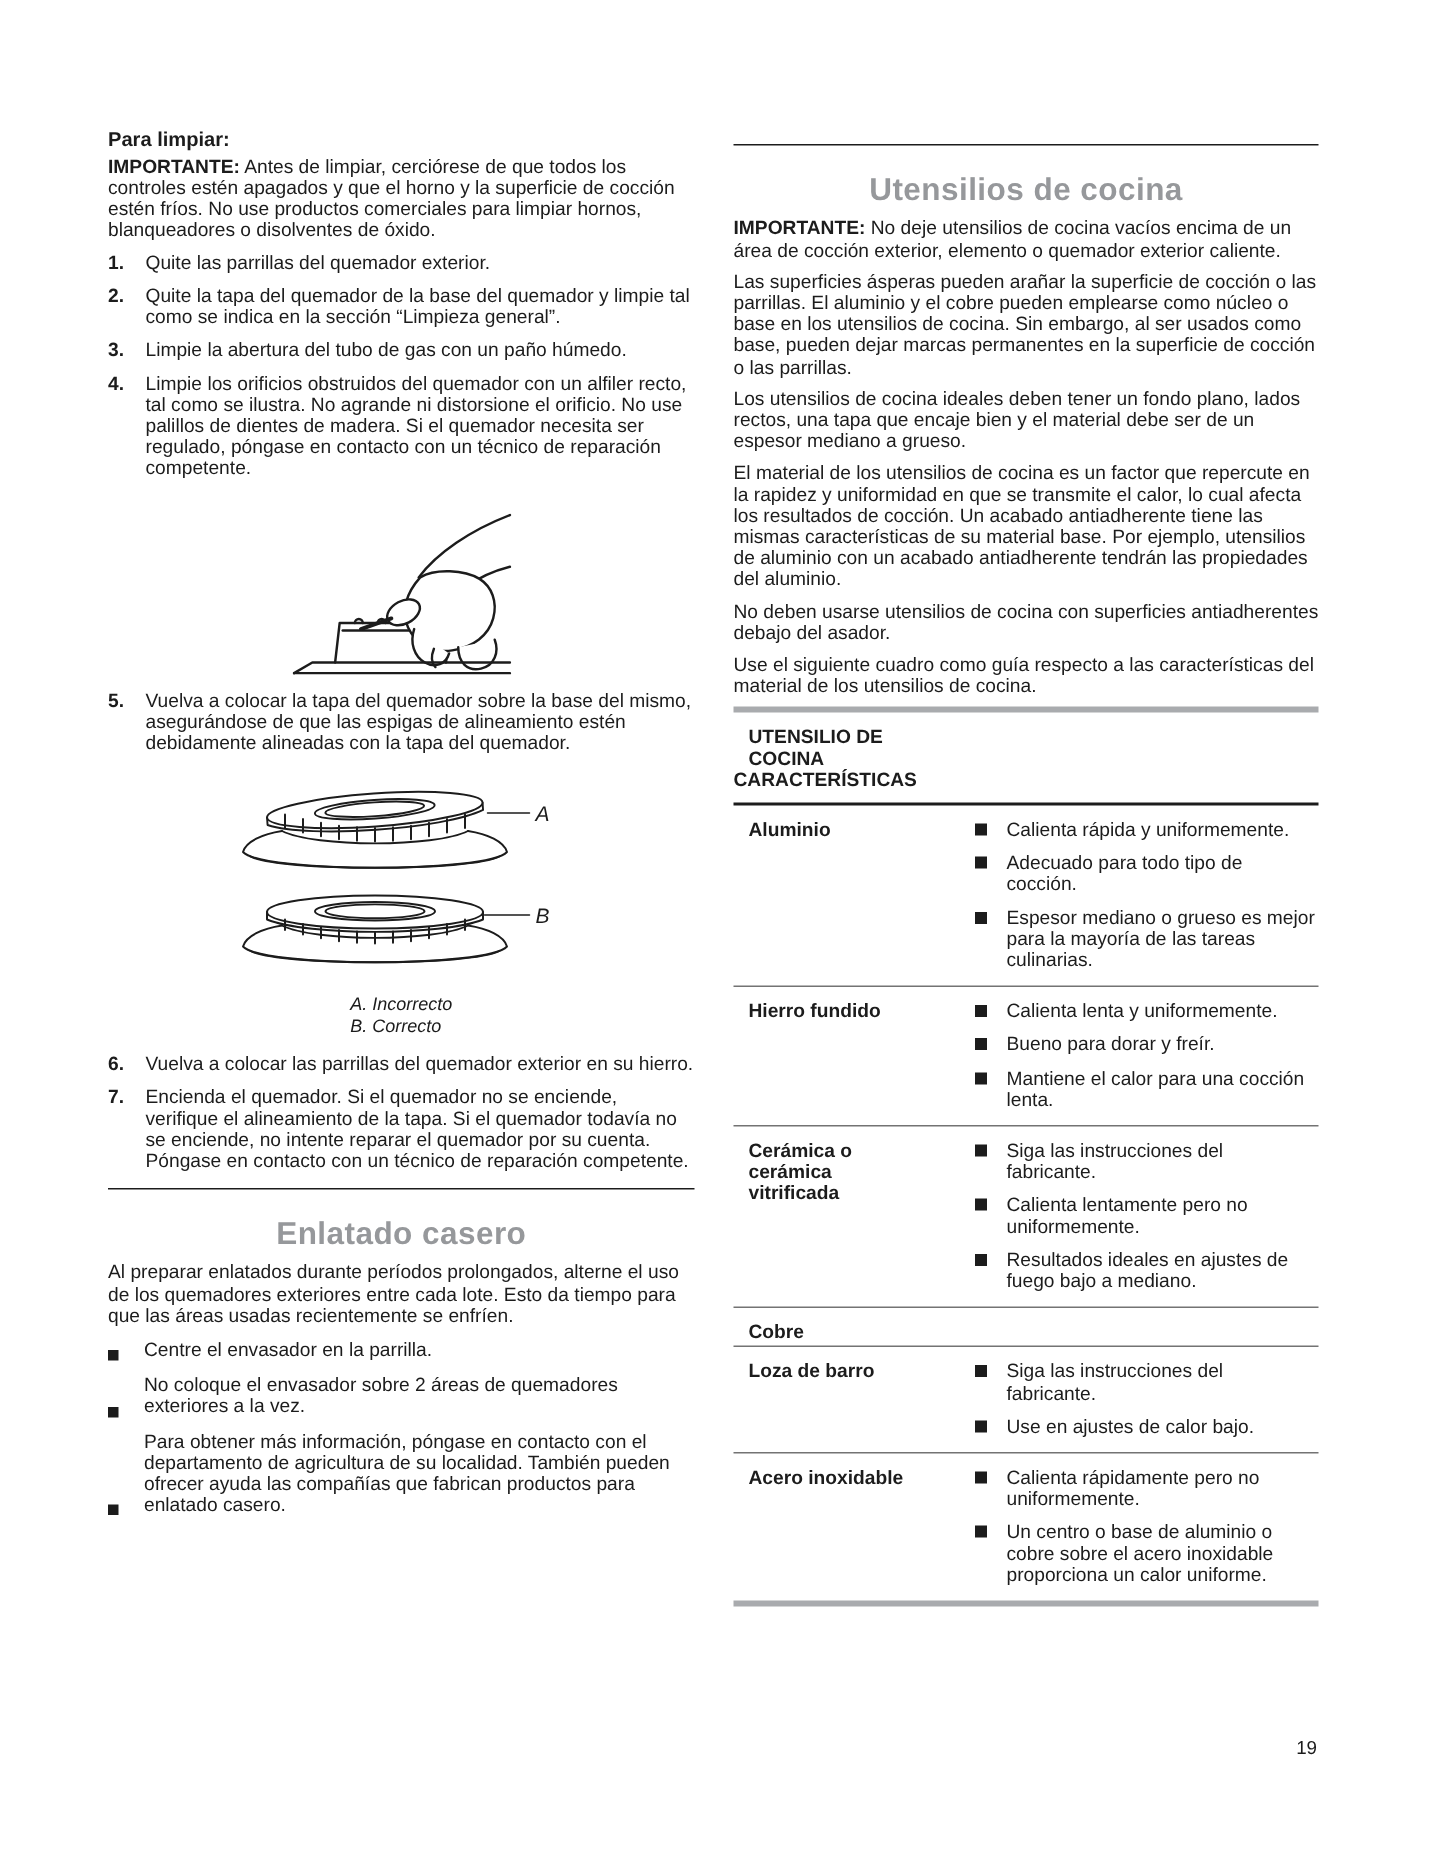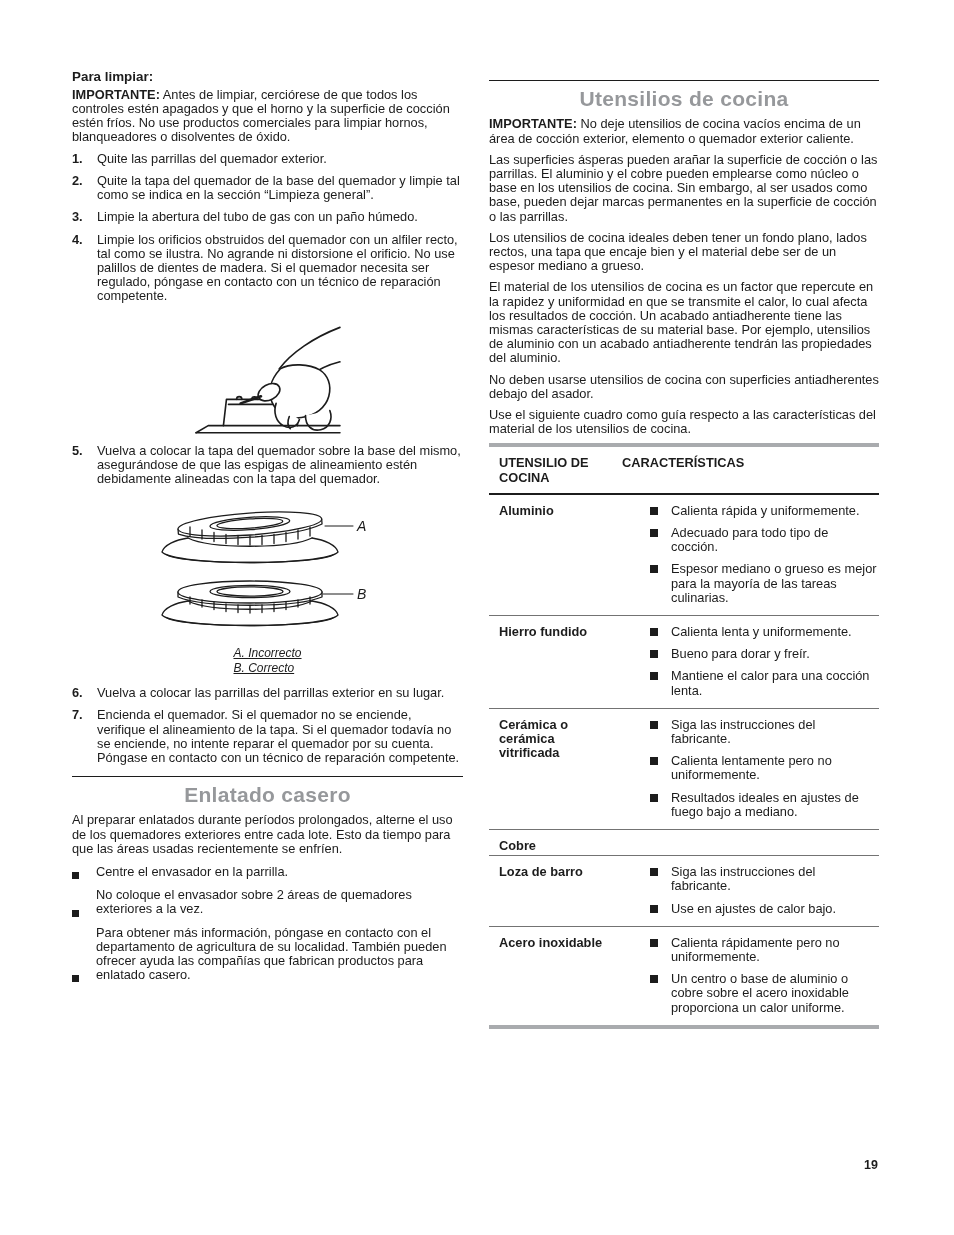--- a/index.html
+++ b/index.html
@@ -6,63 +6,63 @@
   html,body { background:#e8e8e8; }
   .page {
     position: relative;
     width: 954px; height: 1235px;
     margin: 0 auto;
     background: #ffffff;
     font-family: "Liberation Sans", sans-serif;
     color: #1c1c1c;
     overflow: hidden;
   }
-  .col { position: absolute; top: 70px; font-size: 12.8px; line-height: 1.11; }
+  .col { position: absolute; top: 86px; font-size: 12.8px; line-height: 1.11; }
   .col-left  { left: 72px;  width: 391px; }
   .col-right { left: 489px; width: 390px; }
 
   .sub-heading { font-size: 13.4px; font-weight: bold; margin-bottom: 3px; }
   p.body { margin: 0 0 7px; }
   .bold { font-weight: bold; }
 
   .section-rule { border: none; border-top: 1.6px solid #1c1c1c; }
   .section-title {
     text-align: center;
     font-size: 21px; font-weight: bold;
     color: #96989b; letter-spacing: 0.3px;
-    margin: 6px 0 7px;
+    margin: 18px 0 7px;
   }
 
   .step { display: flex; margin-bottom: 8px; }
   .step-num { flex: none; width: 25px; font-weight: bold; }
   .step-text { flex: 1; }
 
   .bullet { display: flex; margin-bottom: 9px; align-items: flex-end; }
   .bullet .sq { margin-top: 3px; margin-right: 17px; }
   .sq { flex: none; width: 7px; height: 7px; background: #1c1c1c; }
 
   .fig { display: flex; justify-content: center; }
   .fig-hand   { margin: 10px 0 8px; }
   .fig-burner { margin: 10px 0 0; }
   .fig-caption {
     width: fit-content; margin: 0 auto 10px;
-    font-style: italic; font-size: 12px; line-height: 1.25; text-decoration: underline;
+    font-style: italic; font-size: 12px; line-height: 1.25;
   }
 
   
   .cw-table { margin-top: 6px; border-top: 4px solid #a9abae; border-bottom: 4px solid #a9abae; }
-  .t-head { display: flex; padding: 9px 0 8px; border-bottom: 2.5px solid #1c1c1c; font-weight: bold; }
+  .t-head { display: flex; padding: 9px 0 8px; border-bottom: 2.5px solid #1c1c1c; font-weight: bold; flex-direction: column; }
   .t-row  { display: flex; padding: 9px 0 2px; border-bottom: 1px solid #737373; }
   .t-row:last-child { border-bottom: none; }
   .t-col1 { flex: none; width: 133px; padding-left: 10px; padding-right: 8px; font-weight: bold; }
   .t-col2 { flex: 1; padding-right: 2px; }
   .t-item { display: flex; margin-bottom: 8px; padding-left: 28px; }
   .t-item .sq { width: 8px; height: 8px; margin-top: 3px; margin-right: 13px; }
 
-  .page-number { position: absolute; top: 1158px; right: 76px; font-size: 12.5px; font-weight: bold; }
+  .page-number { position: absolute; top: 1158px; right: 76px; font-size: 12.5px; font-weight: normal; }
 
   svg text { font-family: "Liberation Sans", sans-serif; }
 </style>
 </head>
 <body>
 
 <div class="page">
 
   <div class="col col-left">
 
@@ -148,21 +148,21 @@
         <text x="202" y="103" font-size="14" font-style="italic" fill="#1c1c1c">B</text>
       </svg>
     </div>
     <div class="fig-caption">
       <div>A. Incorrecto</div>
       <div>B. Correcto</div>
     </div>
 
     <div class="step">
       <span class="step-num">6.</span>
-      <span class="step-text">Vuelva a colocar las parrillas del parrillas exterior en su lugar.</span>
+      <span class="step-text">Vuelva a colocar las parrillas del quemador exterior en su hierro.</span>
     </div>
     <div class="step">
       <span class="step-num">7.</span>
       <span class="step-text">Encienda el quemador. Si el quemador no se enciende, verifique el alineamiento de la tapa. Si el quemador todavía no se enciende, no intente reparar el quemador por su cuenta. Póngase en contacto con un técnico de reparación competente.</span>
     </div>
 
     <hr class="section-rule" style="margin-top:11px;">
     <h2 class="section-title">Enlatado casero</h2>
 
     <p class="body">Al preparar enlatados durante períodos prolongados, alterne el uso de los quemadores exteriores entre cada lote. Esto da tiempo para que las áreas usadas recientemente se enfríen.</p>

